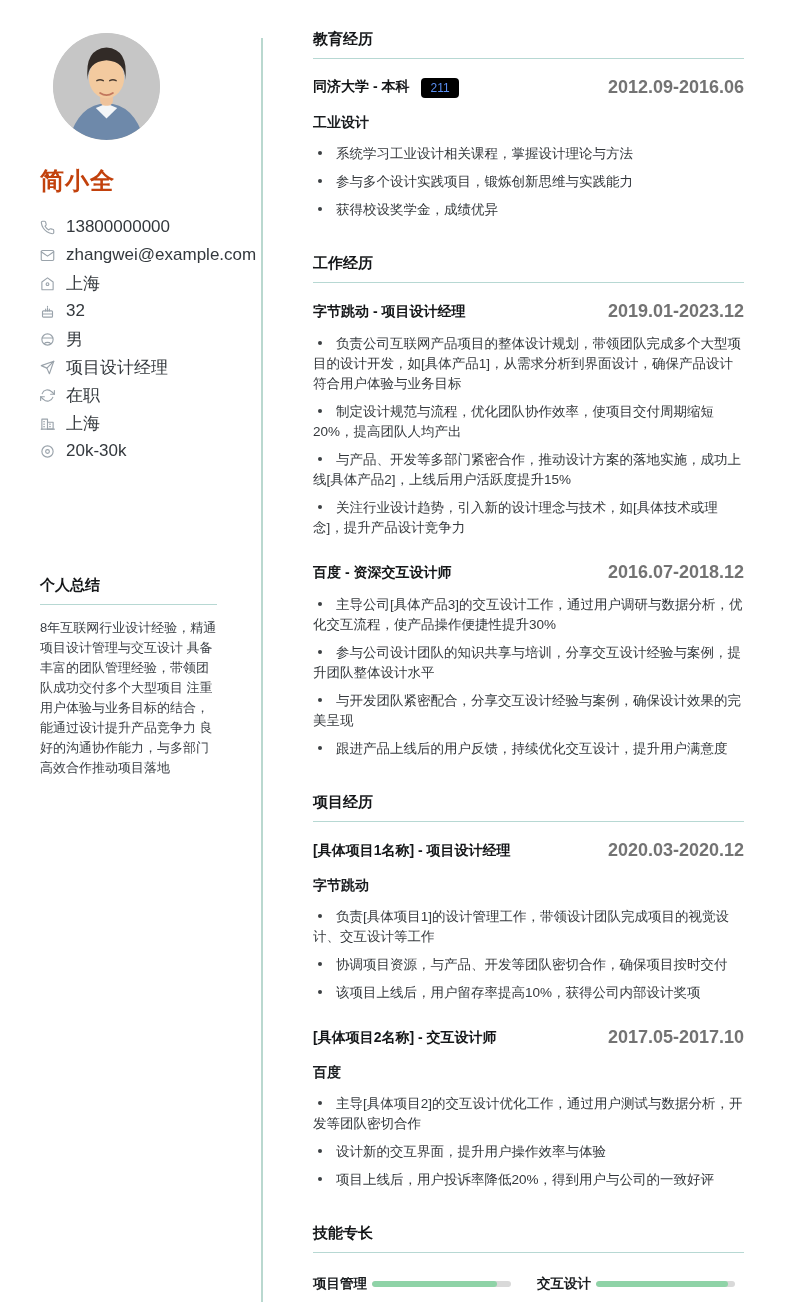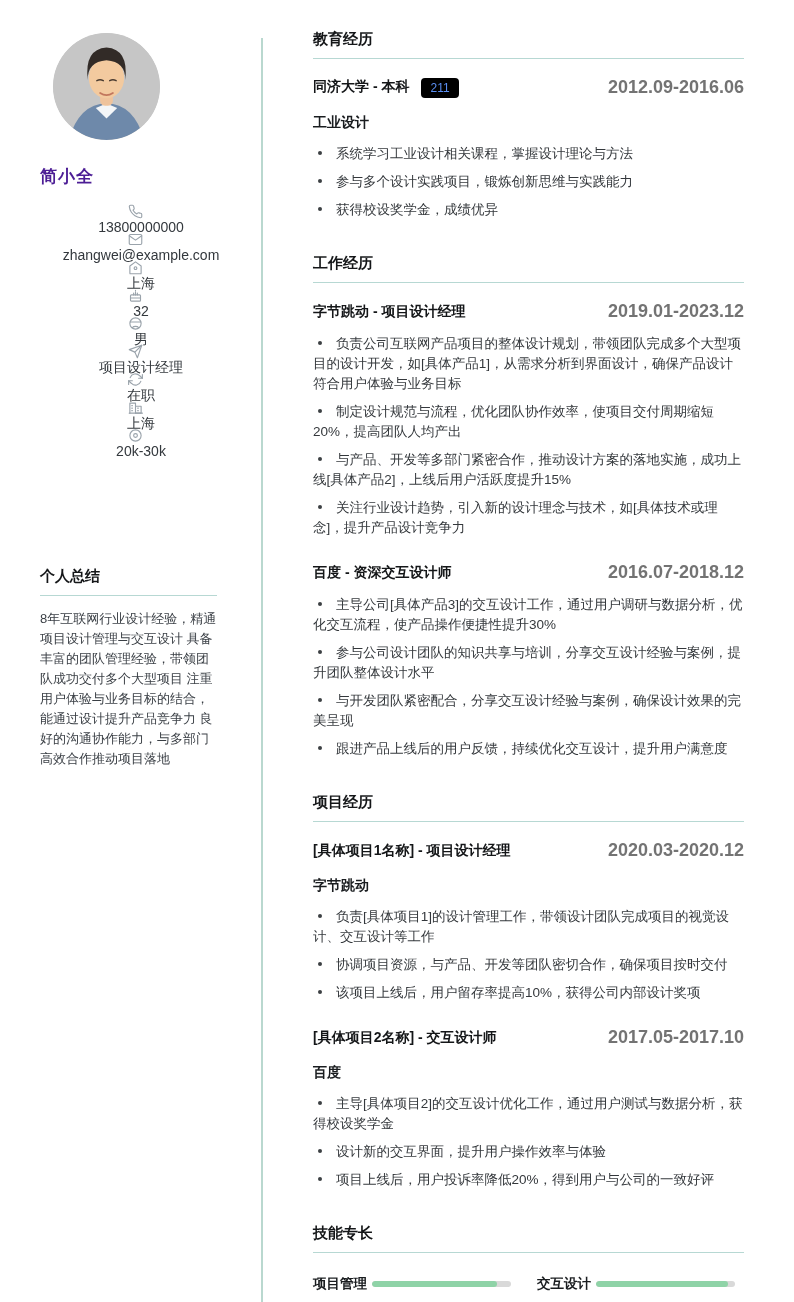--- a/index.html
+++ b/index.html
@@ -13,23 +13,23 @@
   }
   .page { position: relative; width: 794px; height: 1302px; background: #fff; }
 
   
   .sidebar { position: absolute; left: 40px; top: 0; width: 202px; }
   .avatar {
     width: 107px; height: 107px; border-radius: 50%;
     overflow: hidden; margin: 33px 0 0 13px; background: #c8c8c8;
   }
   .avatar svg { display: block; width: 100%; height: 100%; }
-  .profile-name { margin-top: 25px; font-size: 17px; font-weight: 700; color: #4c1d95; letter-spacing: 1px; }
+  .profile-name { margin-top: 25px; font-size: 24px; font-weight: 700; color: #c2410c; letter-spacing: 1px; }
   .contacts { list-style: none; margin-top: 16px; }
-  .contacts li { display: flex; align-items: center; height: 28px; font-size: 14px; color: #33383d; flex-direction: column; }
+  .contacts li { display: flex; align-items: center; height: 28px; font-size: 17px; color: #33383d; }
   .cicon { width: 15px; height: 15px; margin-right: 11px; flex: 0 0 15px; color: #9aa3ab; }
   .cicon svg { width: 15px; height: 15px; display: block; }
 
   .summary { margin-top: 111px; width: 177px; }
   .summary h2, .sec-title {
     font-size: 15px; font-weight: 700; color: #141618;
     padding-bottom: 9px; border-bottom: 1.5px solid #b7d8d3;
   }
   .summary p { margin-top: 13px; font-size: 13px; line-height: 20px; color: #3a3f45; }
 
@@ -262,21 +262,21 @@
         </ul>
       </div>
 
       <div class="entry">
         <div class="entry-head">
           <span class="entry-name">[具体项目2名称] - 交互设计师</span>
           <span class="entry-date">2017.05-2017.10</span>
         </div>
         <div class="entry-sub">百度</div>
         <ul class="bullets">
-          <li>主导[具体项目2]的交互设计优化工作，通过用户测试与数据分析，获得校设奖学金</li>
+          <li>主导[具体项目2]的交互设计优化工作，通过用户测试与数据分析，开发等团队密切合作</li>
           <li>设计新的交互界面，提升用户操作效率与体验</li>
           <li>项目上线后，用户投诉率降低20%，得到用户与公司的一致好评</li>
         </ul>
       </div>
     </section>
 
     <section>
       <h2 class="sec-title">技能专长</h2>
       <div class="skills-grid">
         <div class="skill">

